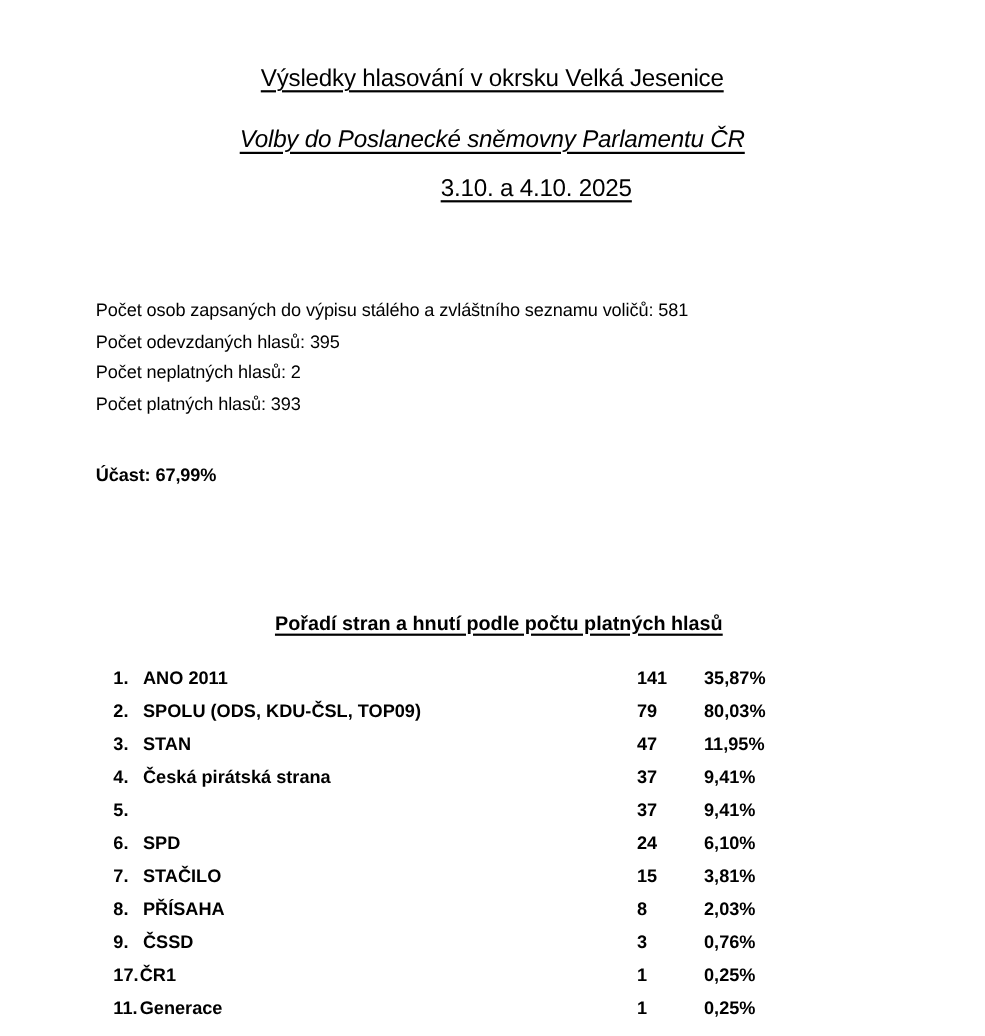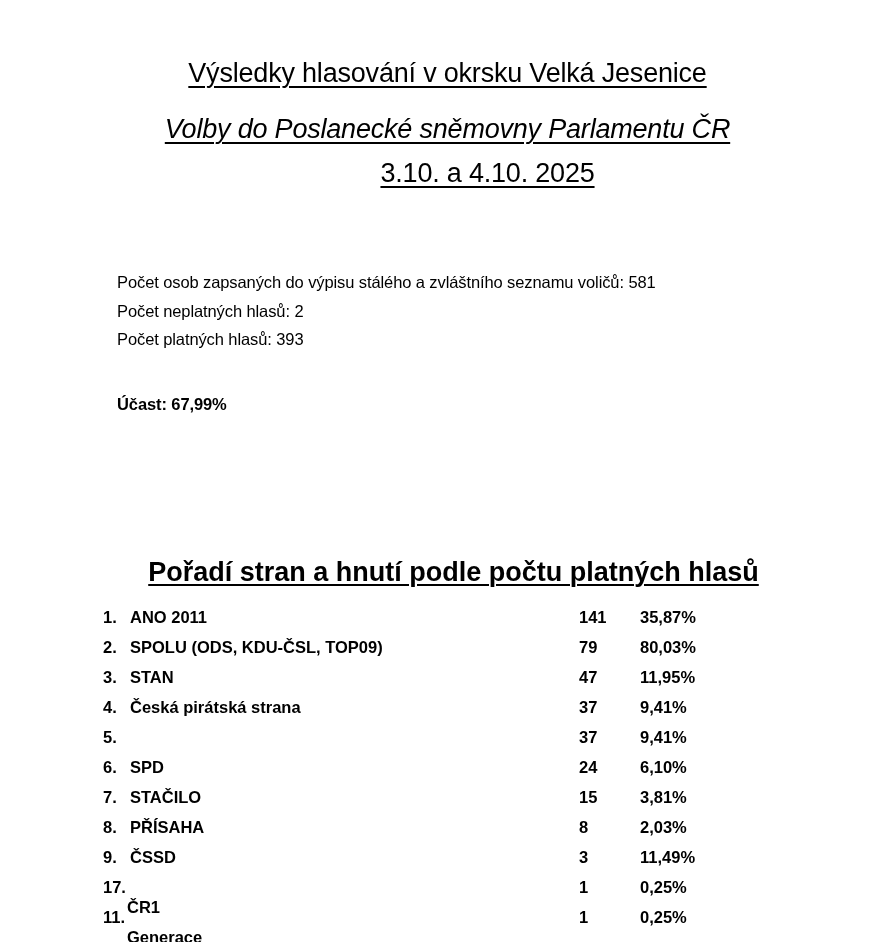--- a/index.html
+++ b/index.html
@@ -1,46 +1,47 @@
 <!DOCTYPE html>
 <html><head>
 <meta charset="utf-8">
 <style>
   html, body { margin: 0; padding: 0; background: #ffffff; }
   body { width: 895px; height: 942px; position: relative; overflow: hidden;
          font-family: "Liberation Sans", "DejaVu Sans", sans-serif; color: #000; }
   .title { position: absolute; left: 0; width: 895px; text-align: center;
-           font-size: 27px; text-decoration: underline; text-decoration-thickness: 2px;
+           font-size: 22px; text-decoration: underline; text-decoration-thickness: 2px;
            text-underline-offset: 4px; letter-spacing: -0.2px; }
   .t1 { top: 58px; }
   .t2 { top: 114px; font-style: italic; }
   .t3 { top: 158px; padding-left: 40px; }
-  .stats { position: absolute; left: 117px; top: 268px; font-size: 16.5px; }
+  .stats { position: absolute; left: 87px; top: 268px; font-size: 16.5px; }
   .stats div { height: 28.5px; line-height: 28.5px; letter-spacing: -0.1px; }
   .stats .bold { font-weight: bold; margin-top: 36px; }
   .rank-heading { position: absolute; left: 0; width: 895px; top: 557px; text-align: center;
-                  font-size: 27px; font-weight: bold; text-decoration: underline;
+                  font-size: 18px; font-weight: bold; text-decoration: underline;
                   text-decoration-thickness: 2px; text-underline-offset: 3px; padding-left: 12px; box-sizing: border-box; }
   .table { position: absolute; left: 103px; top: 602px; font-size: 16.5px; font-weight: bold; }
   .row { position: relative; height: 30px; line-height: 30px; width: 700px; }
   .row .num { position: absolute; left: 0; }
   .row .name { position: absolute; left: 27px; }
-  .row.wide .name { left: 24px; margin-top: 20px; }
+  .row.wide .name { left: 24px; }
   .row .votes { position: absolute; left: 476px; }
   .row .pct { position: absolute; left: 537px; }
 </style>
 </head>
 <body>
 
 <div class="title t1">Výsledky hlasování v okrsku Velká Jesenice</div>
 <div class="title t2">Volby do Poslanecké sněmovny Parlamentu ČR</div>
 <div class="title t3">3.10. a 4.10. 2025</div>
 
 <div class="stats">
   <div>Počet osob zapsaných do výpisu stálého a zvláštního seznamu voličů: 581</div>
+  <div>Počet odevzdaných hlasů: 395</div>
   <div>Počet neplatných hlasů: 2</div>
   <div>Počet platných hlasů: 393</div>
   <div class="bold">Účast: 67,99%</div>
 </div>
 
 <div class="rank-heading">Pořadí stran a hnutí podle počtu platných hlasů</div>
 
 <div class="table" id="results">
     <div class="row">
       <span class="num">1.</span>
@@ -86,21 +87,21 @@
     <div class="row">
       <span class="num">8.</span>
       <span class="name">PŘÍSAHA</span>
       <span class="votes">8</span>
       <span class="pct">2,03%</span>
     </div>
     <div class="row">
       <span class="num">9.</span>
       <span class="name">ČSSD</span>
       <span class="votes">3</span>
-      <span class="pct">11,49%</span>
+      <span class="pct">0,76%</span>
     </div>
     <div class="row wide">
       <span class="num">17.</span>
       <span class="name">ČR1</span>
       <span class="votes">1</span>
       <span class="pct">0,25%</span>
     </div>
     <div class="row wide">
       <span class="num">11.</span>
       <span class="name">Generace</span>

